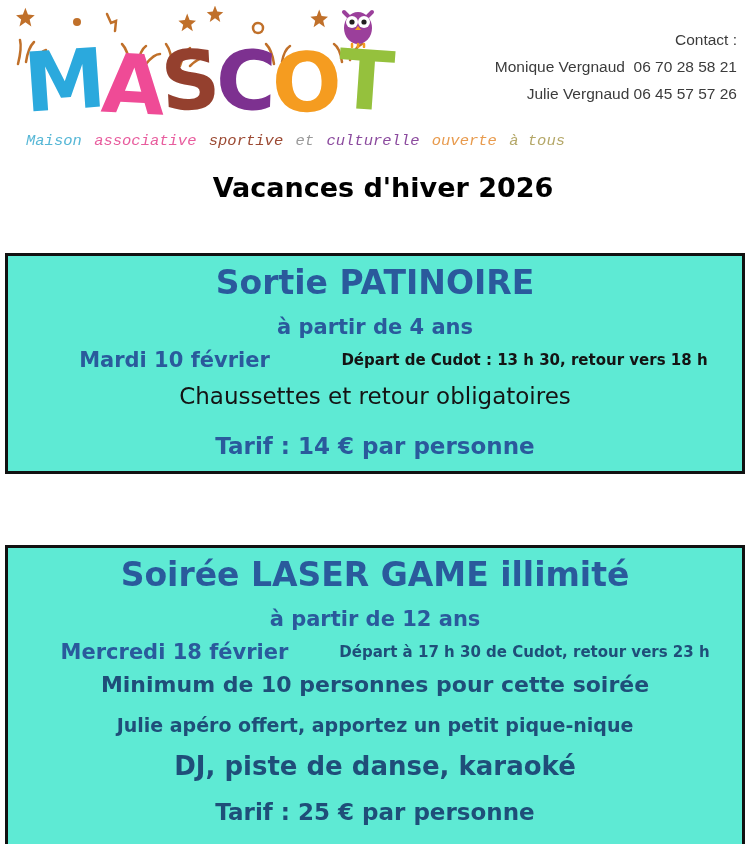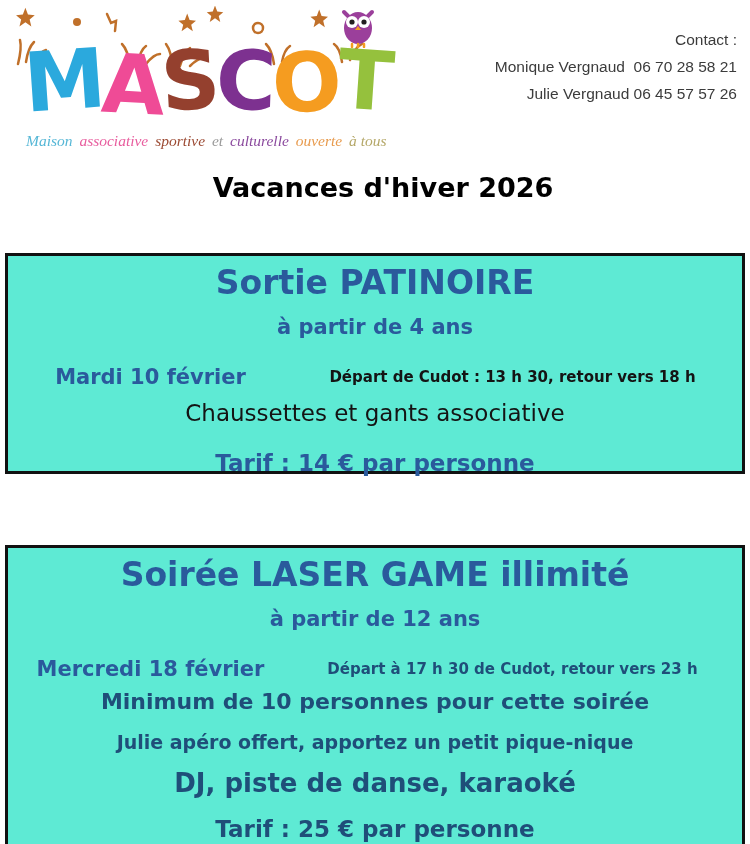--- a/index.html
+++ b/index.html
@@ -35,21 +35,21 @@
   .logo-letter:nth-child(2){transform:rotate(3deg) translateY(4px);}
   .logo-letter:nth-child(3){transform:rotate(-3deg);}
   .logo-letter:nth-child(4){transform:rotate(2deg);}
   .logo-letter:nth-child(5){transform:rotate(-2deg) translateY(2px);}
   .logo-letter:nth-child(6){transform:rotate(4deg);}
   .owl{position:absolute;right:-6px;top:0px;width:40px;height:42px;}
   .logo-tagline{
     position:absolute;left:14px;top:126px;width:346px;
     font-size:15.5px;font-style:italic;font-weight:500;
     white-space:nowrap;letter-spacing:0px;
-    font-family:Liberation Serif, serif;
+    font-family:Liberation Mono, monospace;
   }
   .logo-tagline span{margin-right:3px;}
 
   
   .contact{
     position:absolute;top:26px;right:13px;width:280px;
     font-family:"Liberation Sans",sans-serif;
     color:var(--contact-gray);
     font-size:15.5px;line-height:1.75;
   }
@@ -76,22 +76,22 @@
   .event-title{
     margin-top:7px;
     font-size:33px;font-weight:bold;color:var(--title-blue);
     letter-spacing:0px;
   }
   .event-age{
     margin-top:13px;
     font-size:21px;font-weight:bold;color:var(--title-blue);
   }
   .event-row{
-    margin-top:26px;
-    display:grid;grid-template-columns:285px 1fr;align-items:center;
+    margin-top:9px;
+    display:grid;grid-template-columns:285px 1fr;align-items:center;padding-left:24px;
   }
   .event-date{
     font-size:21px;font-weight:bold;color:var(--title-blue);
     text-align:center;
   }
   .event-schedule{
     font-size:15px;font-weight:bold;
     text-align:center;padding-right:10px;
   }
   .first .event-schedule{color:var(--text-black);}
@@ -176,21 +176,21 @@
 
   <div class="page-title">Vacances d'hiver 2026</div>
 
   <div class="event-card first">
     <div class="event-title">Sortie PATINOIRE</div>
     <div class="event-age">à partir de 4 ans</div>
     <div class="event-row">
       <div class="event-date">Mardi 10 février</div>
       <div class="event-schedule">Départ de Cudot : 13 h 30, retour vers 18 h</div>
     </div>
-    <div class="event-note note-0">Chaussettes et gants associative</div>
+    <div class="event-note note-0">Chaussettes et retour obligatoires</div>
     <div class="event-tarif">Tarif : 14 € par personne</div>
   </div>
 
   <div class="event-card second">
     <div class="event-title">Soirée LASER GAME illimité</div>
     <div class="event-age">à partir de 12 ans</div>
     <div class="event-row">
       <div class="event-date">Mercredi 18 février</div>
       <div class="event-schedule">Départ à 17 h 30 de Cudot, retour vers 23 h</div>
     </div>

